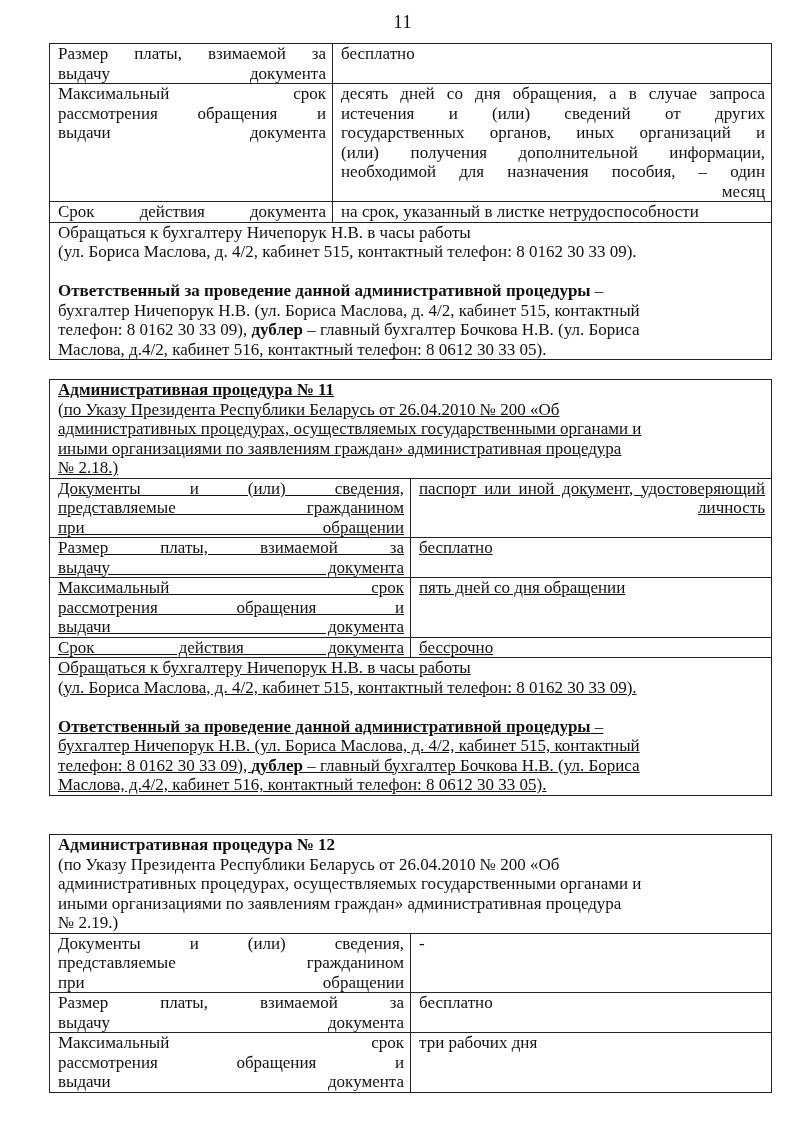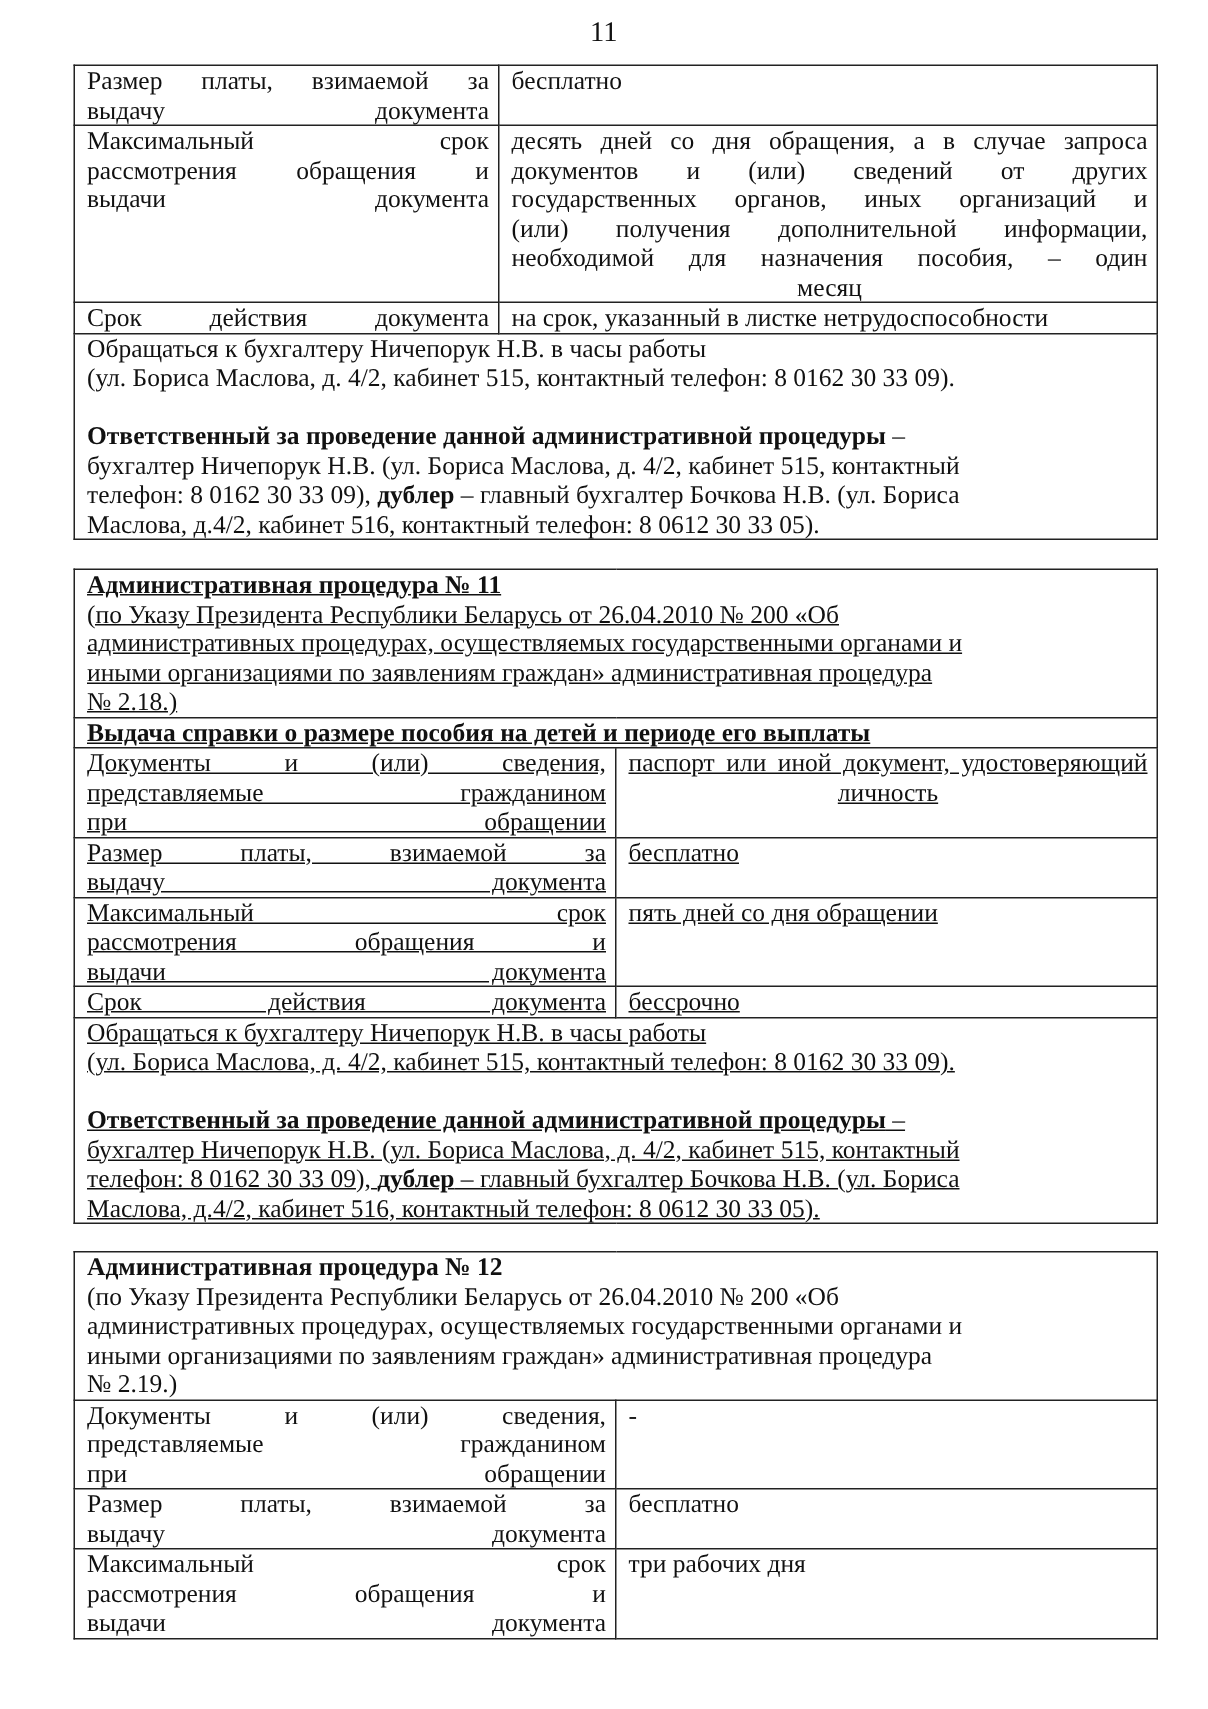--- a/index.html
+++ b/index.html
@@ -12,21 +12,21 @@
   table.doc {
     position: absolute; left: 49px; width: 723px; border-collapse: collapse; table-layout: fixed; padding-left: 32px;
   }
   table.doc td { border: 1.5px solid #222; vertical-align: top; padding: 0 6px 0 8px; }
   td.lbl { width: 268px; text-align: justify; text-align-last: justify; }
   td.val { text-align: justify; }
   td.center { text-align: left; padding: 0 6px; }
   .b { font-weight: bold; }
   .gap { height: 19.5px; }
   .jl { display: block; text-align: justify; text-align-last: justify; }
-  .ll { display: block; text-align: center; }
+  .ll { display: block; text-align: right; }
 </style>
 </head>
 <body>
 
 <div class="page-num">11</div>
 
 <table class="doc" style="top:43px;">
   <tbody>
       <tr>
     <td class="lbl">
@@ -36,21 +36,21 @@
     <td class="val">бесплатно</td>
   </tr>
   <tr>
     <td class="lbl">
       <span class="jl">Максимальный срок</span>
       <span class="jl">рассмотрения обращения и</span>
       <span class="ll">выдачи документа</span>
     </td>
     <td class="val">
       <span class="jl">десять дней со дня обращения, а в случае запроса</span>
-      <span class="jl">документов и (или) сведений от других</span>
+      <span class="jl">истечения и (или) сведений от других</span>
       <span class="jl">государственных органов, иных организаций и</span>
       <span class="jl">(или) получения дополнительной информации,</span>
       <span class="jl">необходимой для назначения пособия, – один</span>
       <span class="ll">месяц</span>
     </td>
   </tr>
   <tr>
     <td class="lbl">
       <span class="ll">Срок действия документа</span>
     </td>
@@ -75,23 +75,20 @@
       <tr>
     <td colspan="2" class="center">
       <div class="b">Административная процедура № 11</div>
       <div>
         <div>(по Указу Президента Республики Беларусь от 26.04.2010 № 200 «Об</div>
         <div>административных процедурах, осуществляемых государственными органами и</div>
         <div>иными организациями по заявлениям граждан» административная процедура</div>
         <div>№ 2.18.)</div>
       </div>
     </td>
-  </tr>
-  <tr>
-    <td colspan="2" class="center b">Выдача справки о размере пособия на детей и периоде его выплаты</td>
   </tr>
   <tr>
     <td class="lbl">
       <span class="jl">Документы и (или) сведения,</span>
       <span class="jl">представляемые гражданином</span>
       <span class="ll">при обращении</span>
     </td>
     <td class="val">
       <span class="jl">паспорт или иной документ, удостоверяющий</span>
       <span class="ll">личность</span>

